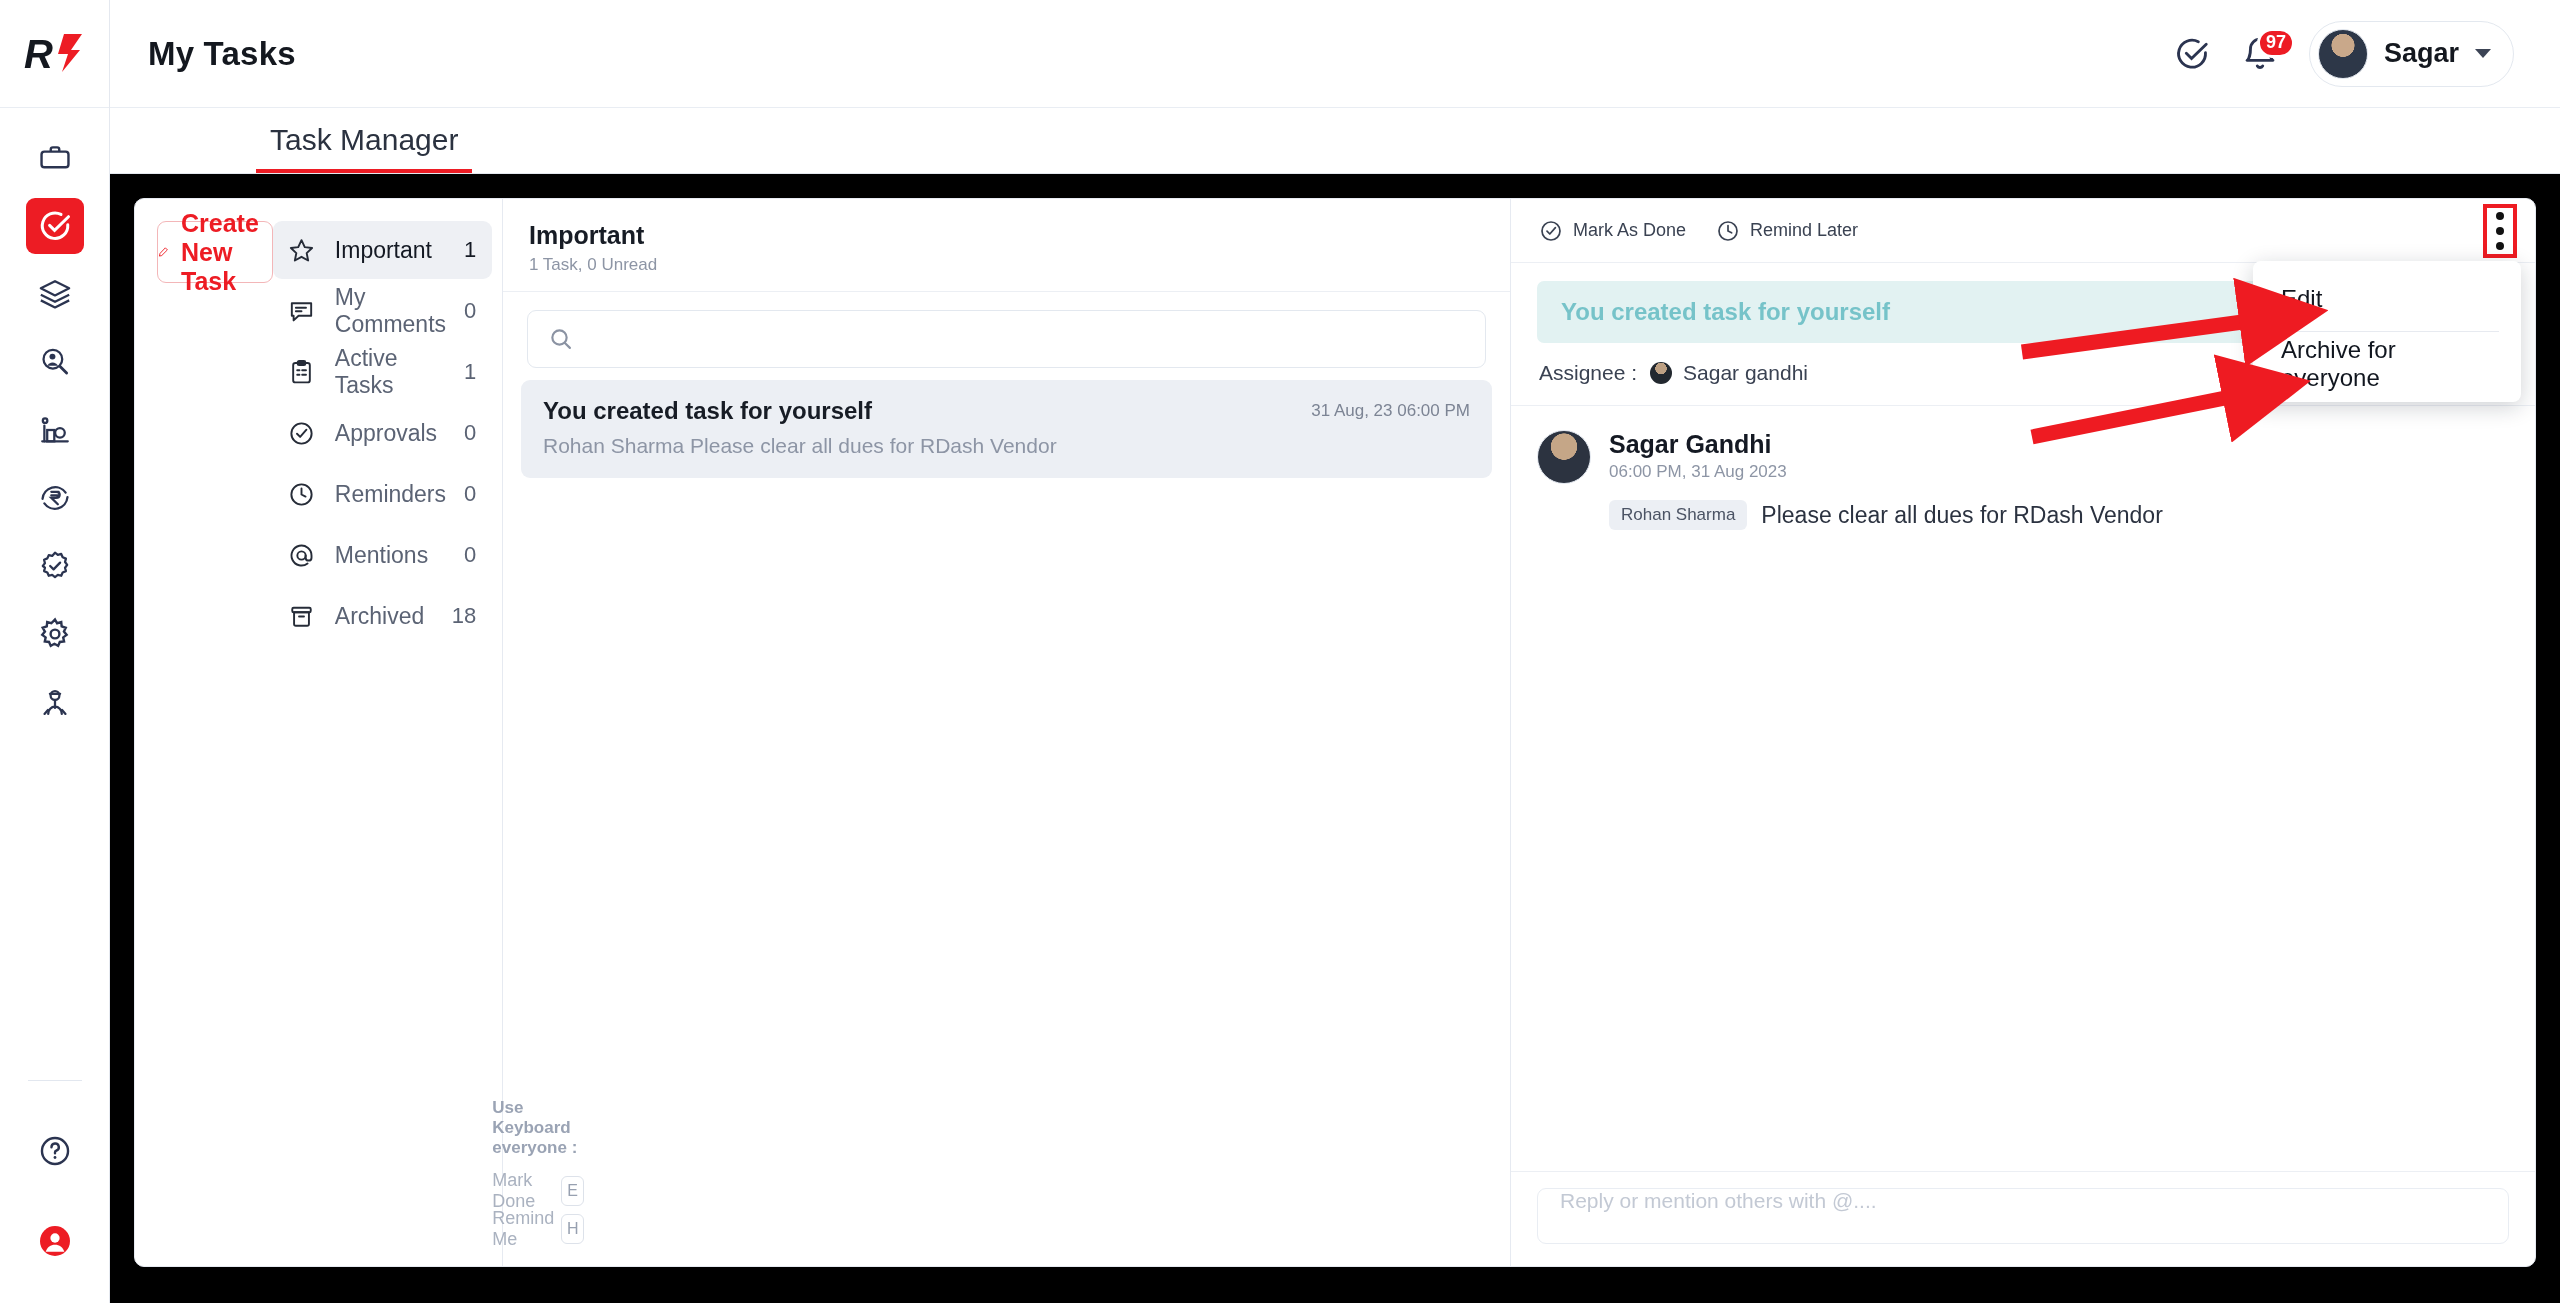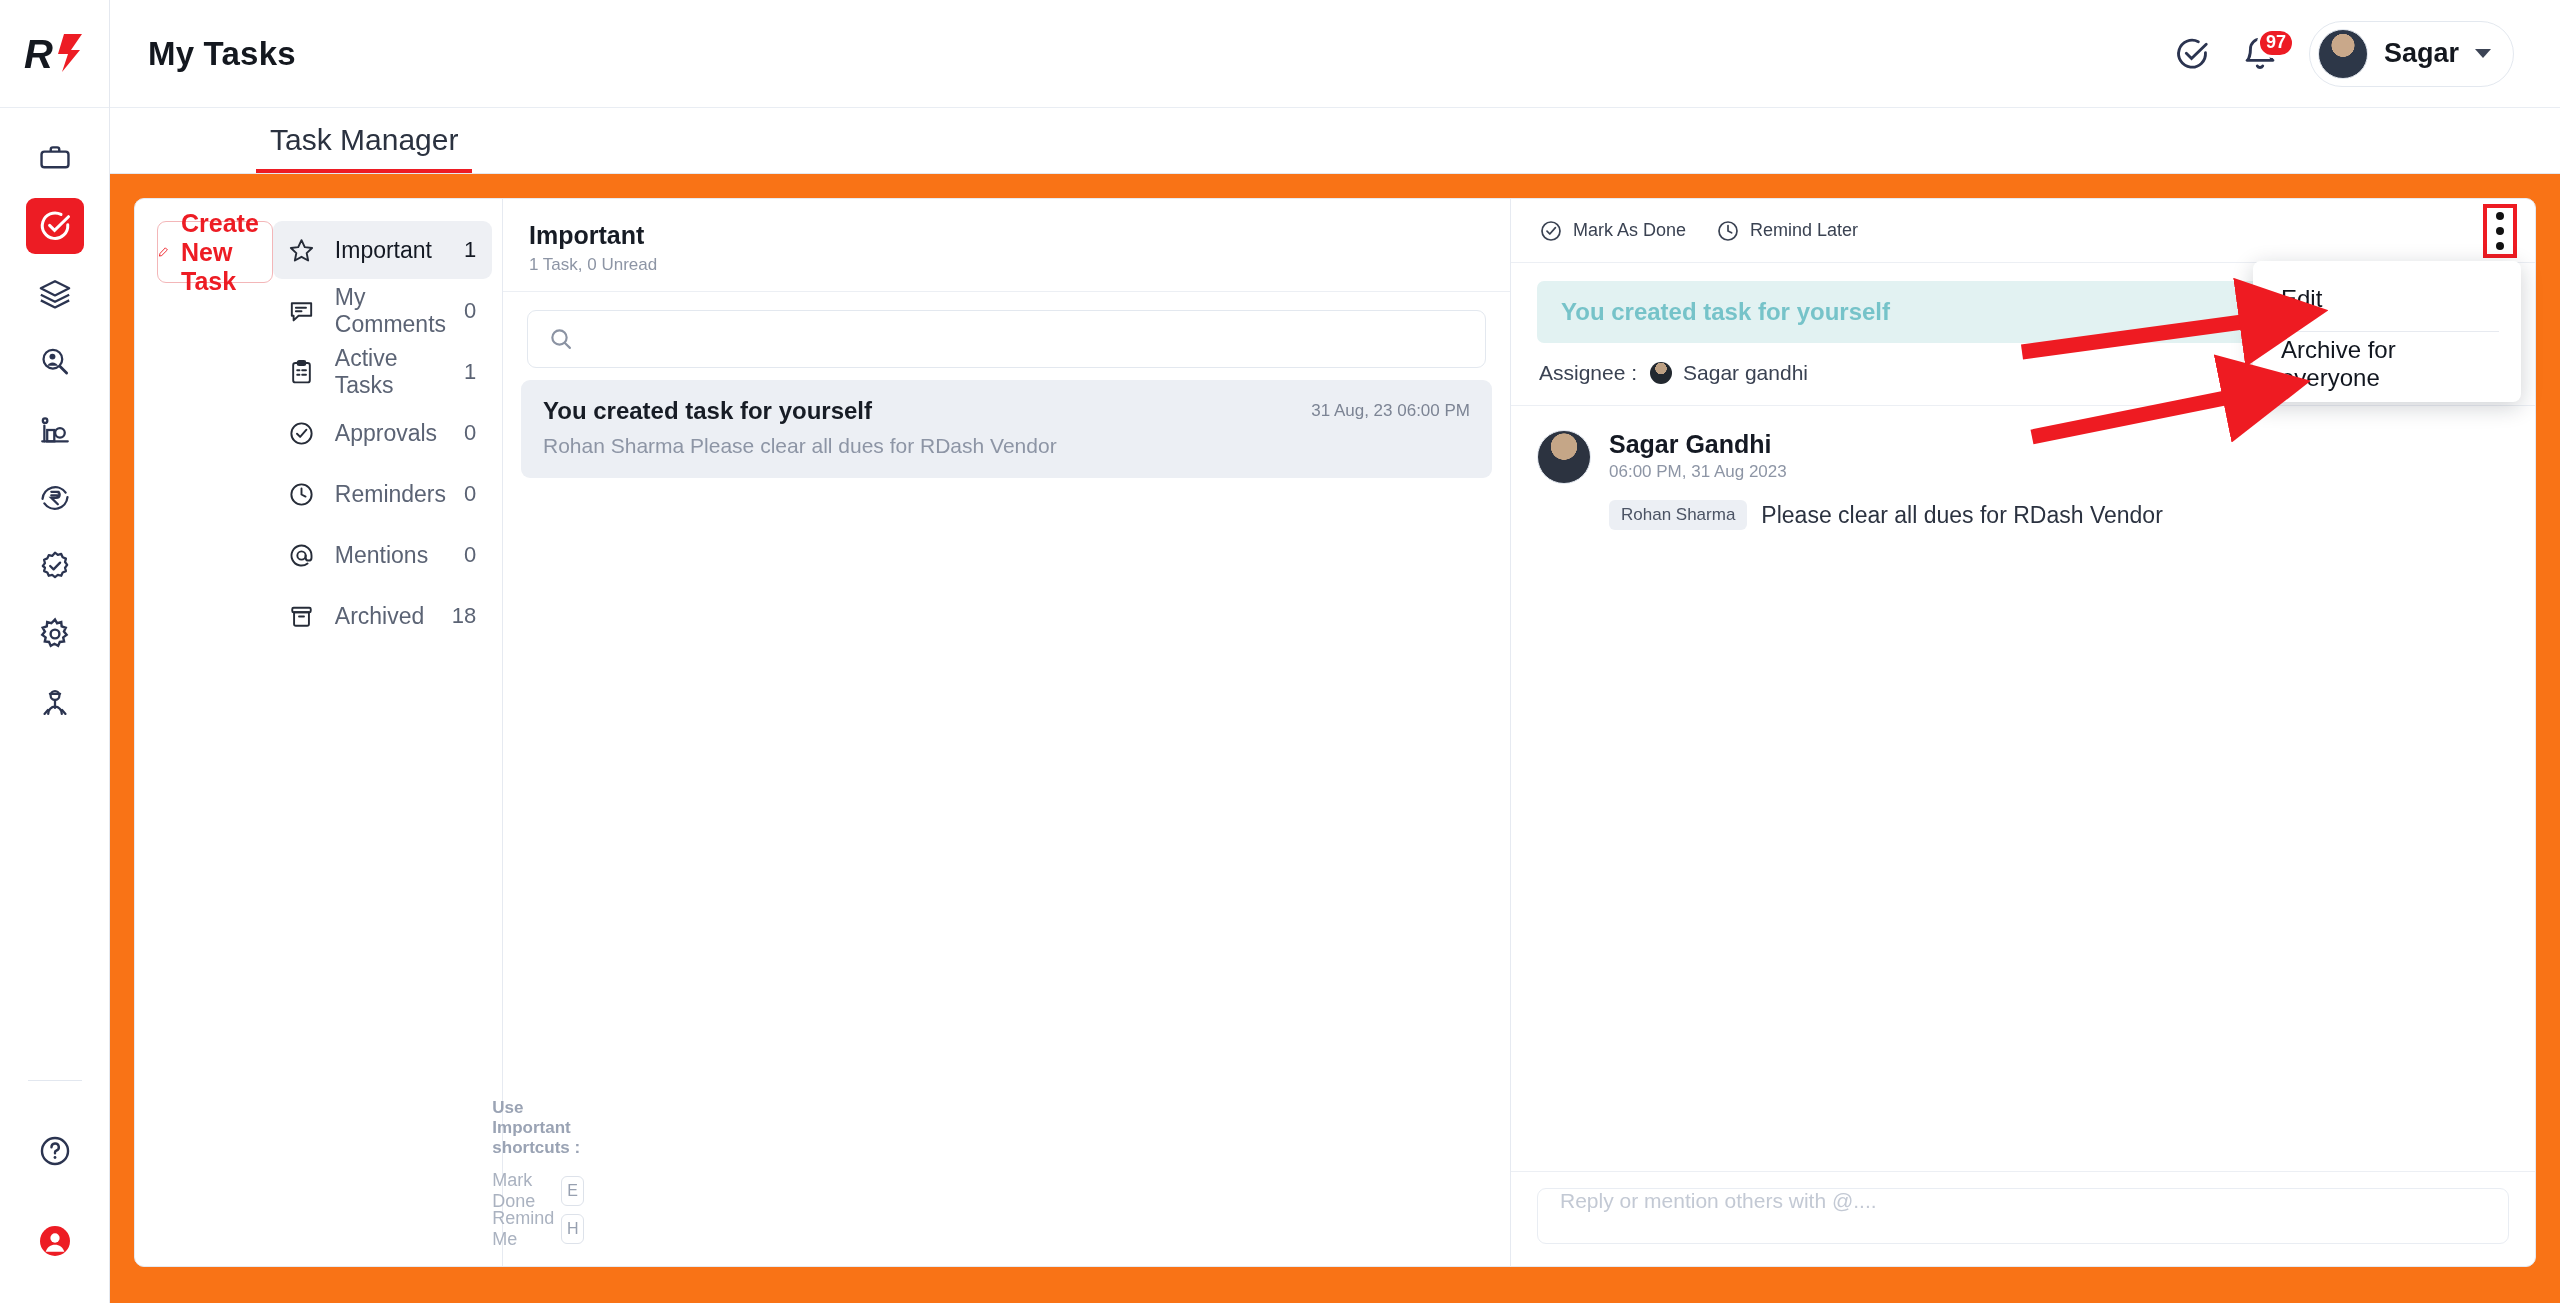--- a/index.html
+++ b/index.html
@@ -29,21 +29,21 @@
     width: 58px; height: 56px;
     display: flex; align-items: center; justify-content: center;
     border-radius: 9px; cursor: pointer;
     color: #2b3450;
   }
   .rail-btn.active { background: #ed1c24; color: #ffffff; }
   .rail-bottom { padding-bottom: 34px; display: flex; flex-direction: column; align-items: center; gap: 34px; width: 100%; }
   .rail-sep { width: 54px; height: 1px; background: #e2e7ef; margin-bottom: 8px; }
 
   
-  .main { flex: 1; display: flex; flex-direction: column; min-width: 0; background: #f97316; }
+  .main { flex: 1; display: flex; flex-direction: column; min-width: 0; background: #000000; }
 
   .topbar {
     height: 108px; background: #ffffff;
     display: flex; align-items: center; justify-content: space-between;
     padding: 0 46px 0 38px;
     border-bottom: 1px solid #e9edf3;
     flex: 0 0 108px;
   }
   .page-title { font-size: 33px; font-weight: 700; color: #14181f; letter-spacing: .2px; }
   .topbar-right { display: flex; align-items: center; gap: 30px; }
@@ -460,21 +460,21 @@
                   <path d="M5.4 8.2h13.2v10.4a1.6 1.6 0 0 1-1.6 1.6H7a1.6 1.6 0 0 1-1.6-1.6z"></path>
                   <path d="M9.8 12h4.4" stroke-linecap="round"></path>
                 </svg>
               </span>
               <span class="fi-label">Archived</span>
               <span class="fi-count">18</span>
             </div>
           </div>
 
           <div class="shortcuts">
-            <div class="sc-title">Use Important shortcuts :</div>
+            <div class="sc-title">Use Keyboard everyone :</div>
             <div class="sc-row">
               <span class="sc-label">Mark Done</span>
               <span class="sc-key">E</span>
             </div>
             <div class="sc-row">
               <span class="sc-label">Remind Me</span>
               <span class="sc-key">H</span>
             </div>
           </div>
         </div>

